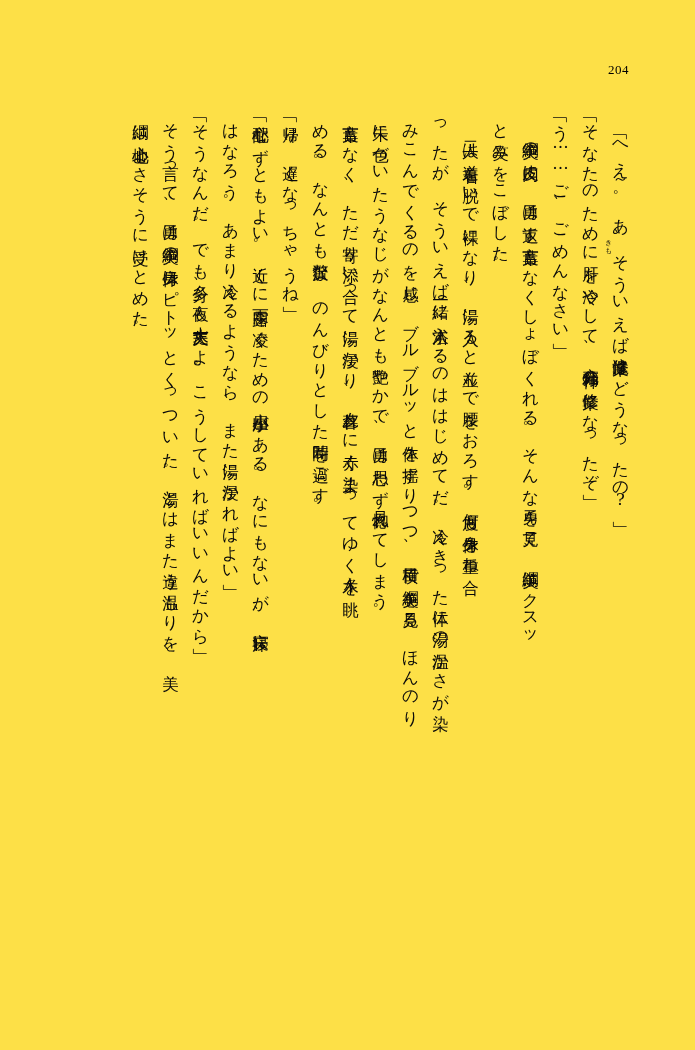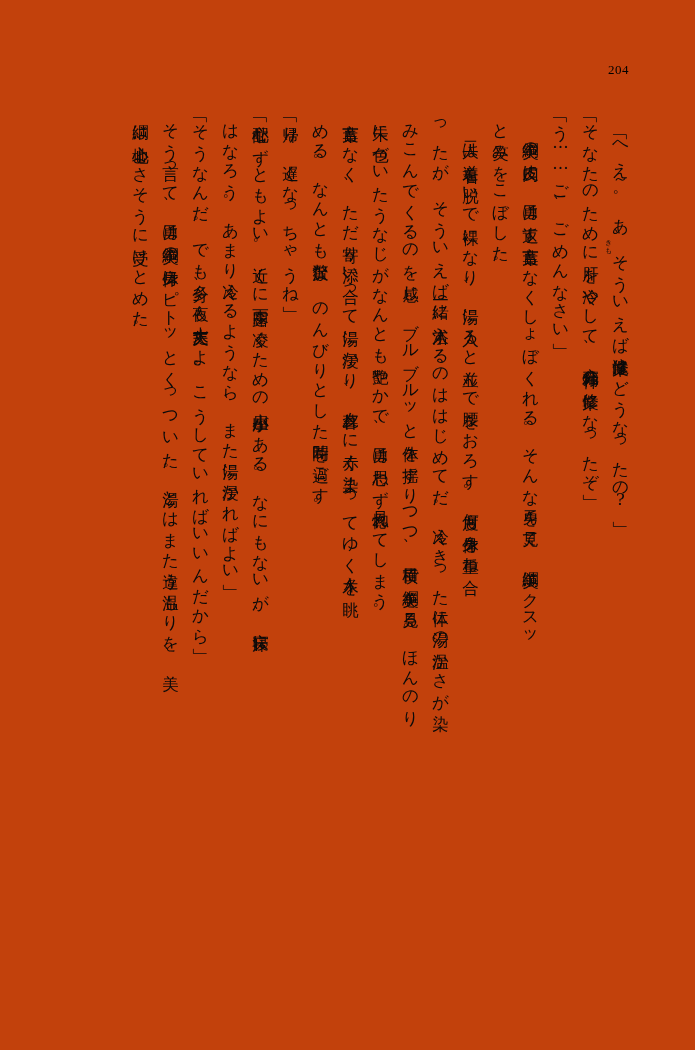--- a/index.html
+++ b/index.html
@@ -4,21 +4,21 @@
 <style>
   html, body {
     margin: 0;
     padding: 0;
     background: #ffffff;
   }
   .page {
     position: relative;
     width: 695px;
     height: 1050px;
-    background: #c2410c;
+    background: #fde047;
     overflow: hidden;
     font-family: "Liberation Serif", "DejaVu Serif", serif;
     color: #000000;
   }
   .page-number {
     position: absolute;
     top: 62px;
     right: 66px;
     font-size: 13px;
     letter-spacing: 0.5px;

